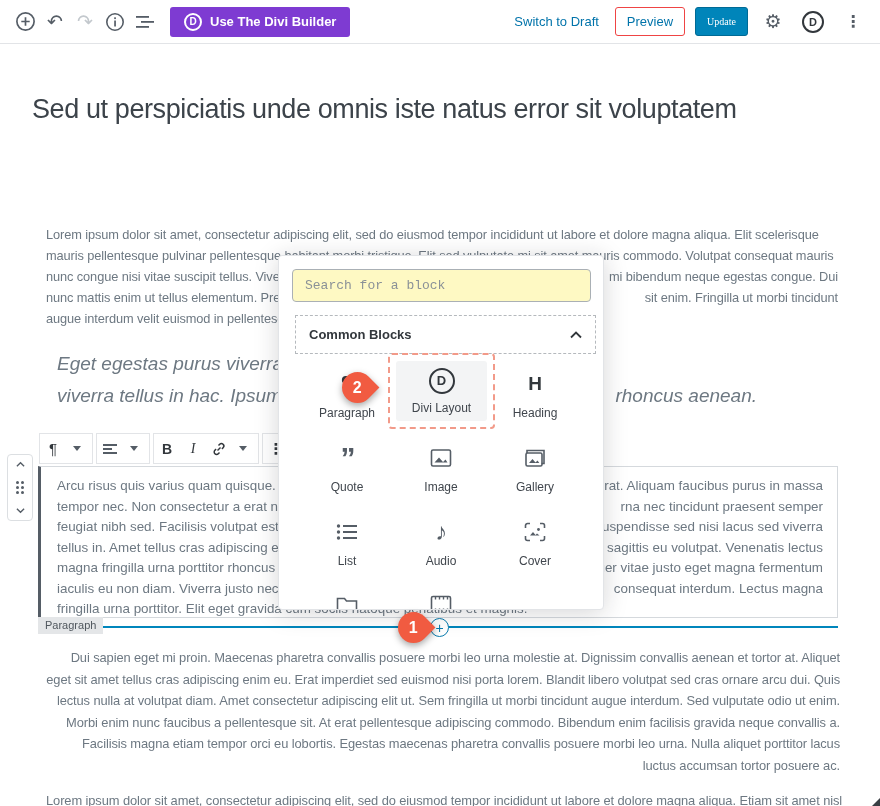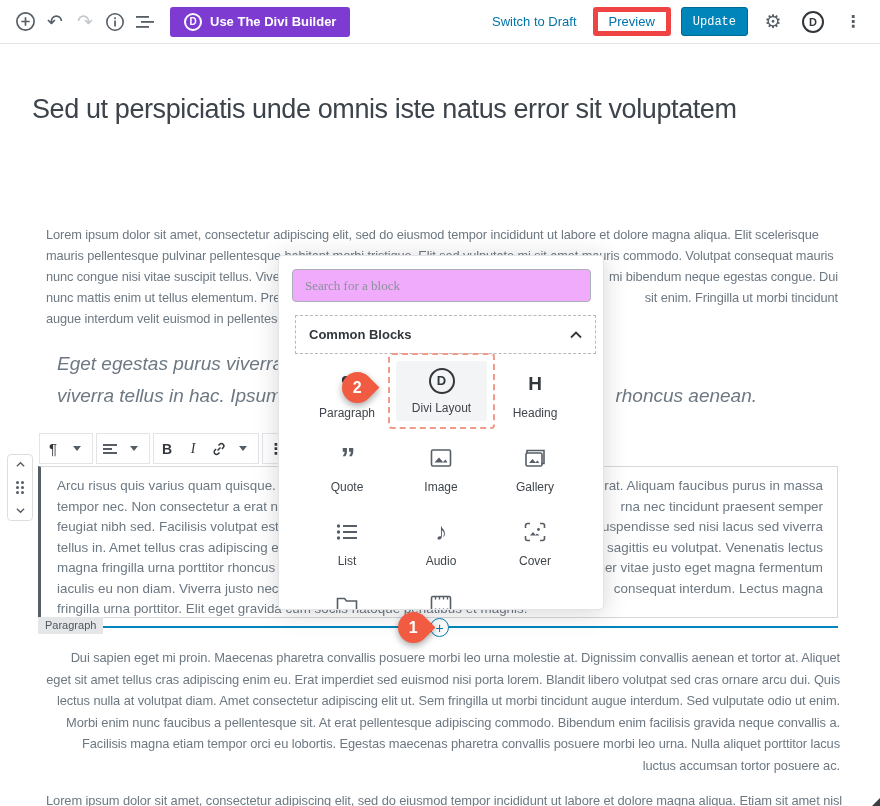--- a/index.html
+++ b/index.html
@@ -19,24 +19,24 @@
   .tb-icon-btn.disabled { color:#c3c8cd; }
   .divi-btn {
     margin-left:10px; height:30px; padding:0 14px; border:none; border-radius:3px;
     background:#7e3bd2; color:#fff; display:flex; align-items:center; gap:8px;
     font-size:13px; font-weight:bold; font-family:inherit; cursor:pointer;
   }
   .divi-logo-sm { width:18px; height:18px; border:2px solid #fff; border-radius:50%;
     display:flex; align-items:center; justify-content:center; font-size:10px; font-weight:bold; color:#fff; }
   .tb-right { margin-left:auto; display:flex; align-items:center; gap:10px; }
   .link-blue { color:#0073aa; font-size:13px; text-decoration:none; cursor:pointer; padding:0 6px; }
-  .btn-outline { height:29px; padding:0 11px; background:#fff; border:5px solid #ef4444; border-radius:3px;
+  .btn-outline { height:29px; padding:0 11px; background:#fff; border:1px solid #ef4444; border-radius:3px;
     color:#0073aa; font-size:13px; font-family:inherit; cursor:pointer; }
   .btn-primary { height:29px; padding:0 11px; background:#0085ba; border:1px solid #006a95; border-radius:3px;
-    color:#fff; font-size:12px; font-family:Liberation Mono, monospace; cursor:pointer; }
+    color:#fff; font-size:10px; font-family:Liberation Serif, serif; cursor:pointer; }
   .dcircle { width:22px; height:22px; border:2px solid #32373c; border-radius:50%;
     display:flex; align-items:center; justify-content:center; font-size:11px; font-weight:bold; color:#32373c; }
   
   .post-title {
     position:absolute; left:32px; top:94px; width:792px; z-index:1;
     font-size:27px; font-weight:normal; letter-spacing:-0.4px; color:#3c434a;
   }
   .para { position:absolute; color:#6d7882; z-index:1; }
   .tline { display:flex; justify-content:space-between; white-space:pre; overflow:hidden; }
   .p1 { left:46px; top:224px; width:792px; font-size:12.8px; line-height:21px; letter-spacing:-0.1px; }
@@ -69,21 +69,21 @@
   .ins-line { position:absolute; left:38px; top:626px; width:800px; height:2px; background:#0086bc; z-index:2; }
   .plus-circle { position:absolute; left:430px; top:618px; width:19px; height:19px; z-index:6;
     background:#fff; border:1.5px solid #0a7cae; border-radius:50%; color:#0a7cae;
     display:flex; align-items:center; justify-content:center; font-size:14px; line-height:1; cursor:pointer; }
   
   .popup { position:absolute; left:278px; top:255px; width:326px; height:355px; z-index:10;
     background:#fff; border:1px solid #e2e4e7; border-radius:4px;
     box-shadow:0 3px 24px rgba(25,30,35,.18); overflow:hidden; }
   .search-input { position:absolute; left:13px; top:13px; width:299px; height:33px;
     border:1px solid #aab0b5; border-radius:4px; padding:0 12px; font-size:13px;
-    font-family:Liberation Serif, serif; color:#32373c; background:#f0abfc; }
+    font-family:Liberation Mono, monospace; color:#32373c; background:#fef9c3; }
   .search-input::placeholder { color:#8a9197; }
   .section-hdr { position:absolute; left:16px; top:59px; width:301px; height:39px;
     border:1px dashed #b5b9bd; display:flex; align-items:center; justify-content:space-between;
     padding:0 13px; cursor:pointer; background:#fff; }
   .section-hdr .ttl { font-size:13px; font-weight:bold; color:#32373c; }
   .bcell { position:absolute; width:94px; display:flex; flex-direction:column; align-items:center; cursor:pointer; }
   .bicon { height:30px; display:flex; align-items:center; justify-content:center; color:#555d66; }
   .blabel { margin-top:7px; font-size:12px; color:#40464d; white-space:nowrap; }
   .quote-glyph { font-size:30px; font-weight:bold; color:#555d66; line-height:20px; letter-spacing:-2px; }
   .h-glyph { font-size:19px; font-weight:bold; color:#32373c; }

